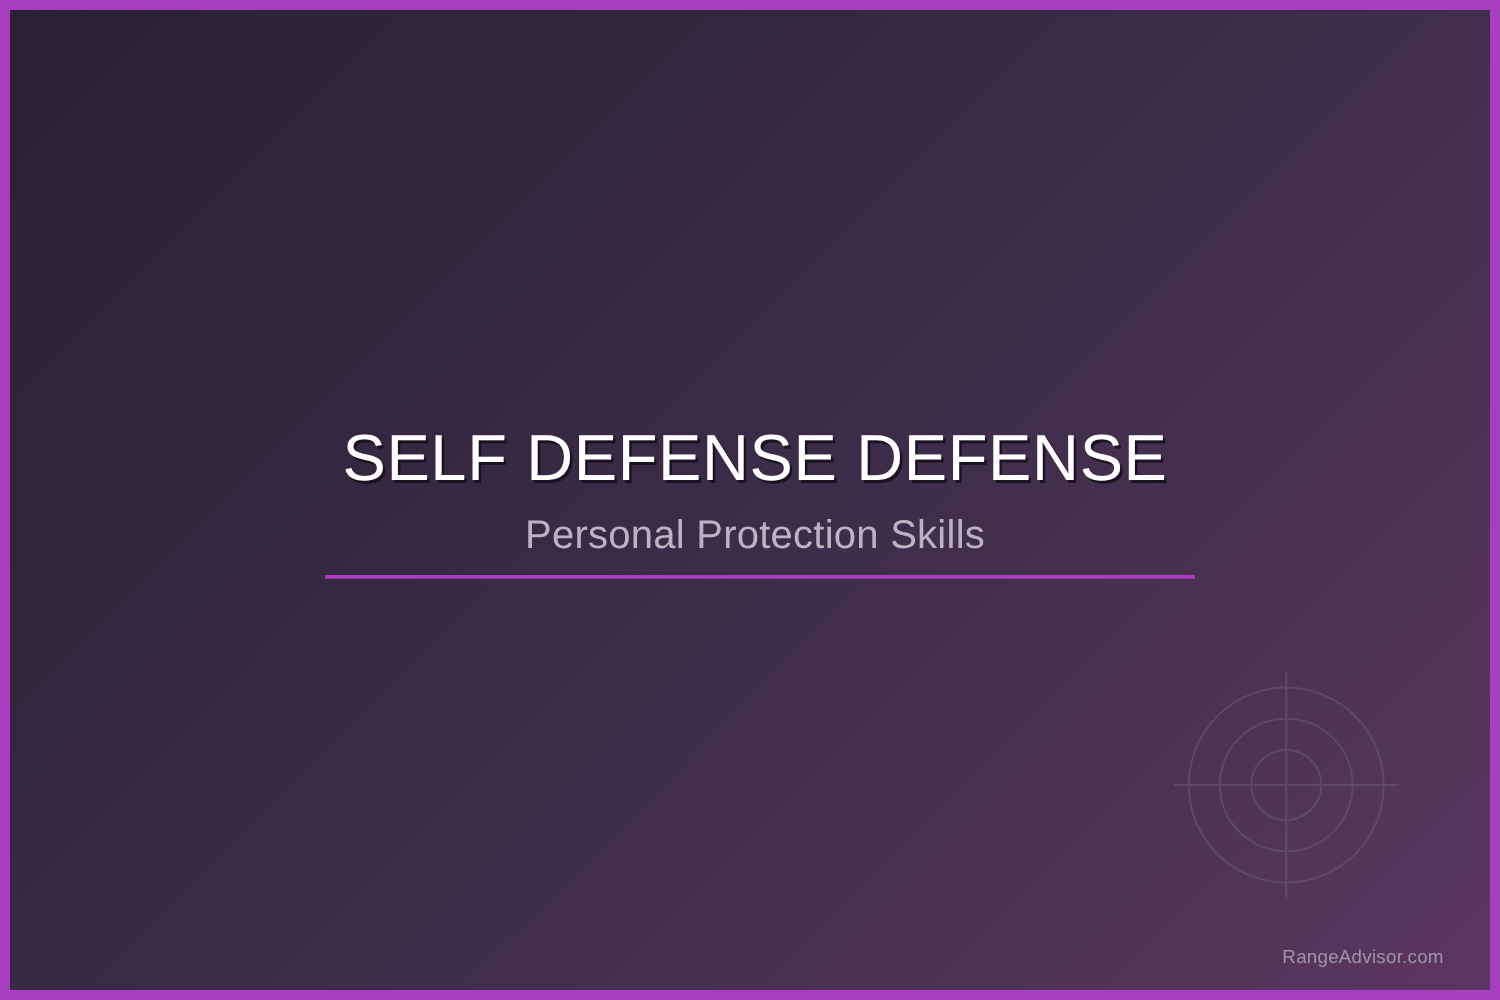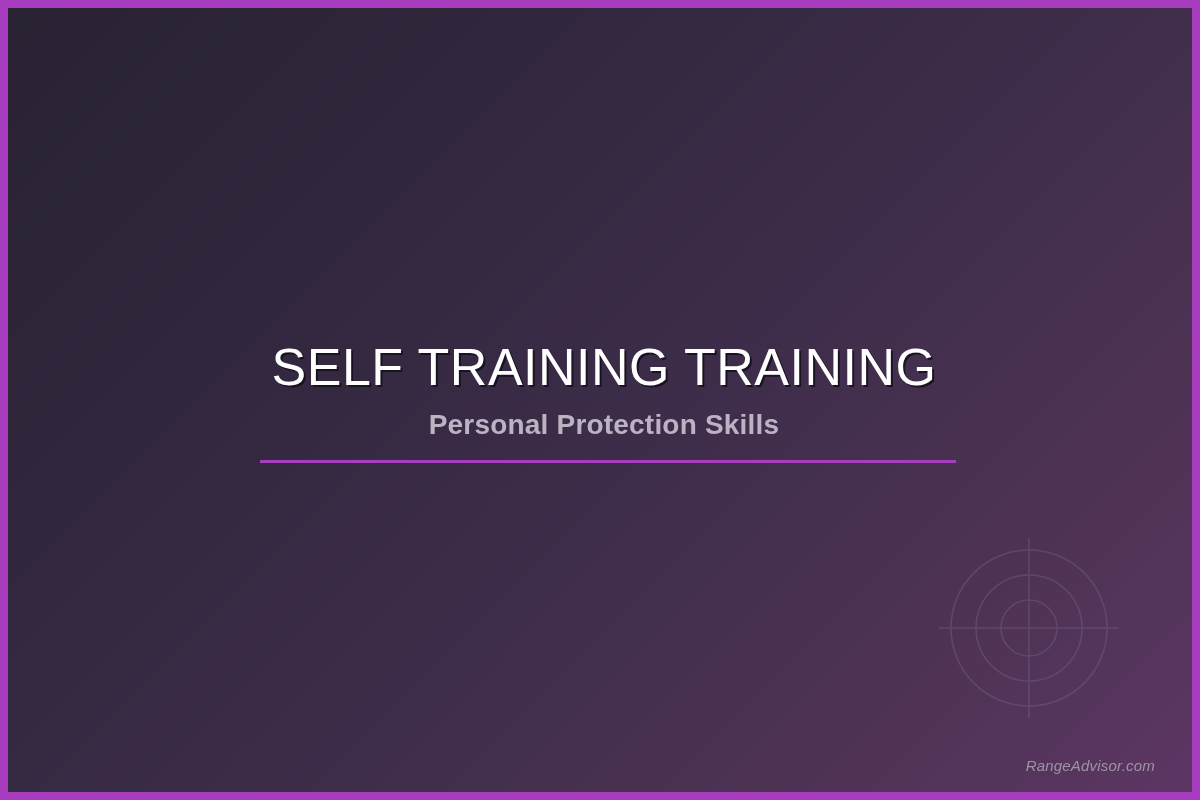--- a/index.html
+++ b/index.html
@@ -54,22 +54,22 @@
     line-height: 1.12;
     color: #ffffff;
     text-shadow: 2px 2px 0 rgba(20, 14, 28, 0.85);
     white-space: nowrap;
   }
 
   .slide-subtitle {
     margin: 0;
     padding-top: 13px;
     font-family: "Liberation Sans", sans-serif;
-    font-size: 28px;
-    font-weight: bold;
+    font-size: 32px;
+    font-weight: normal;
     color: #bdb2c2;
     letter-spacing: 0.2px;
     white-space: nowrap;
   }
 
   .accent-rule {
     position: absolute;
     left: 252px;
     top: 452px;
     width: 696px;
@@ -89,42 +89,41 @@
   
   .footer-url {
     position: absolute;
     right: 37px;
     bottom: 18px;
     font-family: "Liberation Sans", sans-serif;
     font-size: 15px;
     color: #9e94a6;
     letter-spacing: 0.2px;
     white-space: nowrap;
-    font-style: italic;
   }
 </style>
 </head>
 <body>
 
 <div class="slide">
 
   <div class="reticle">
     <svg width="196" height="196" viewBox="0 0 196 196" aria-hidden="true">
       <g fill="none" stroke="#6b5a75" stroke-width="1.6" opacity="0.55">
         <circle cx="98" cy="98" r="78"></circle>
         <circle cx="98" cy="98" r="53"></circle>
         <circle cx="98" cy="98" r="28"></circle>
         <line x1="98" y1="8" x2="98" y2="188"></line>
         <line x1="8" y1="98" x2="188" y2="98"></line>
       </g>
     </svg>
   </div>
 
   <div class="center-block">
-    <h1 class="slide-title">SELF TRAINING TRAINING</h1>
+    <h1 class="slide-title">SELF DEFENSE DEFENSE</h1>
     <p class="slide-subtitle">Personal Protection Skills</p>
   </div>
 
   <div class="accent-rule"></div>
 
 
   <div class="footer-url">RangeAdvisor.com</div>
 
 </div>
 

